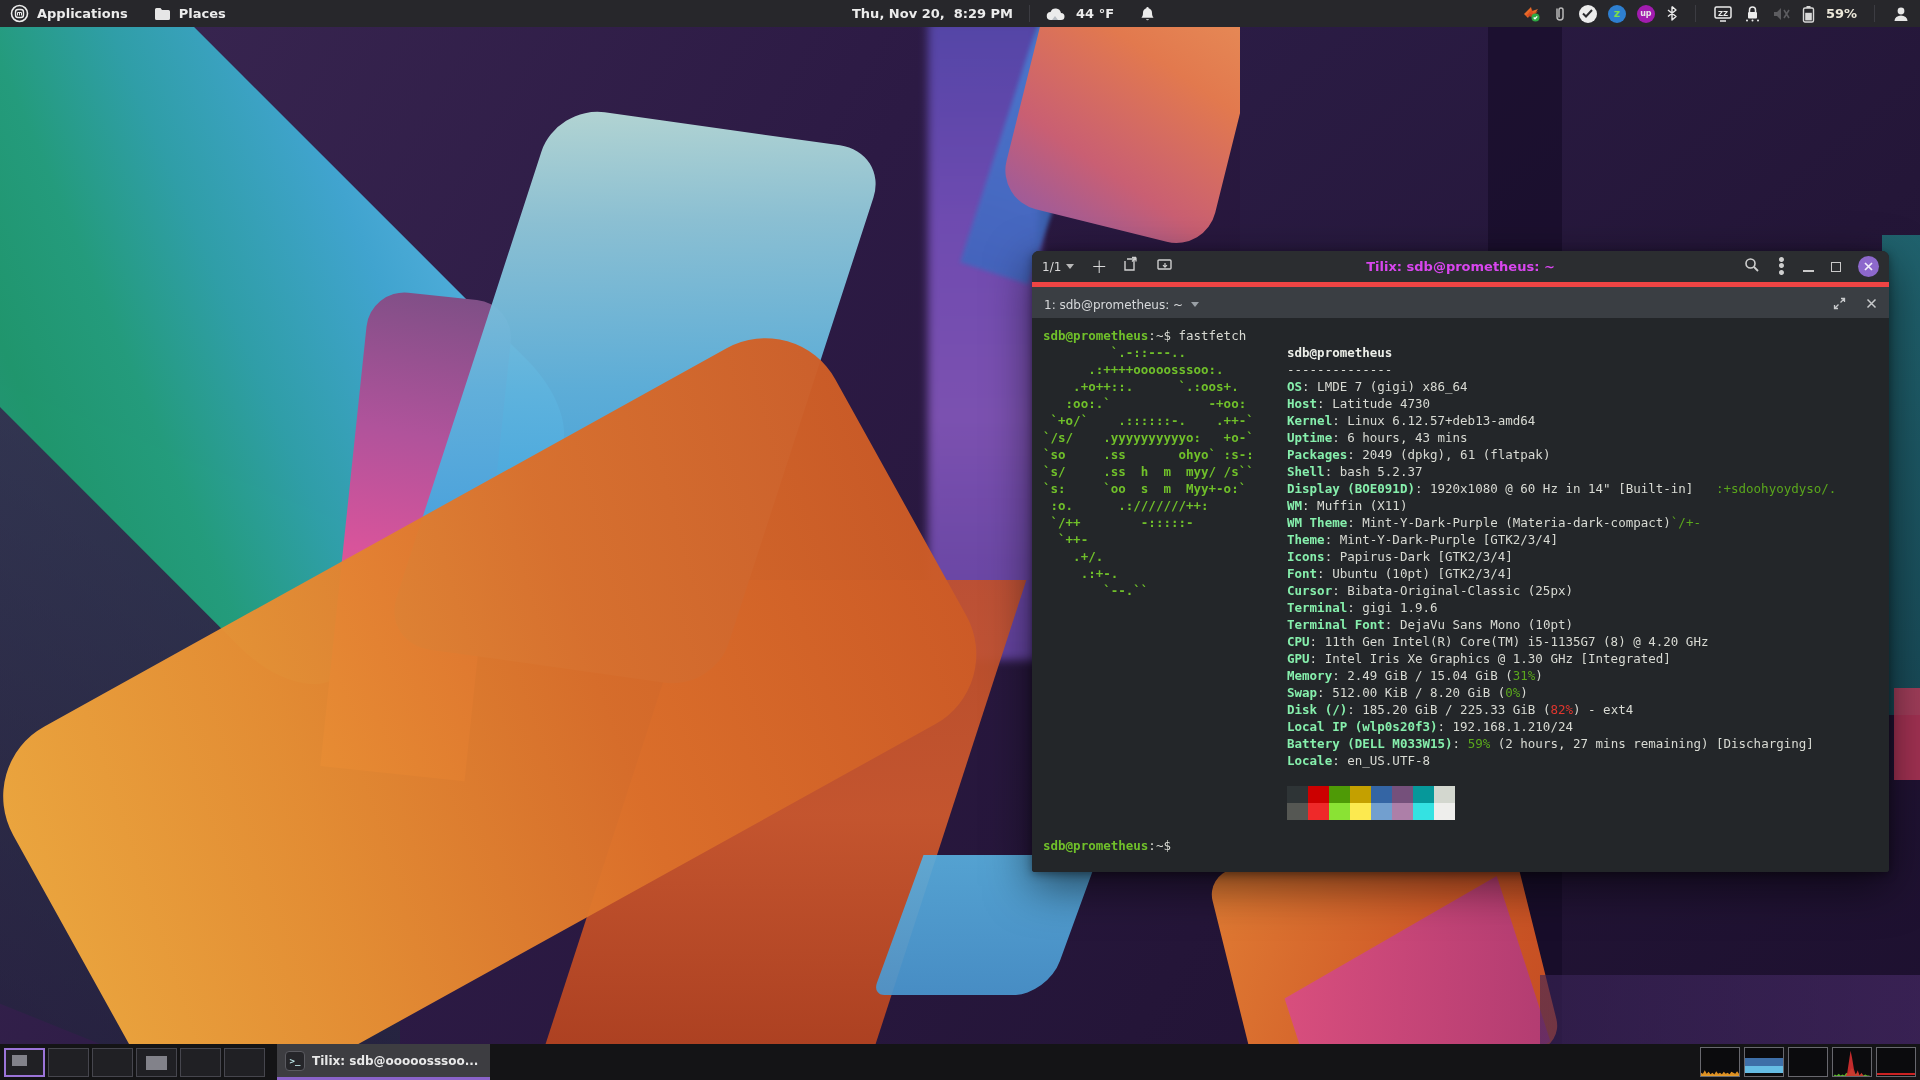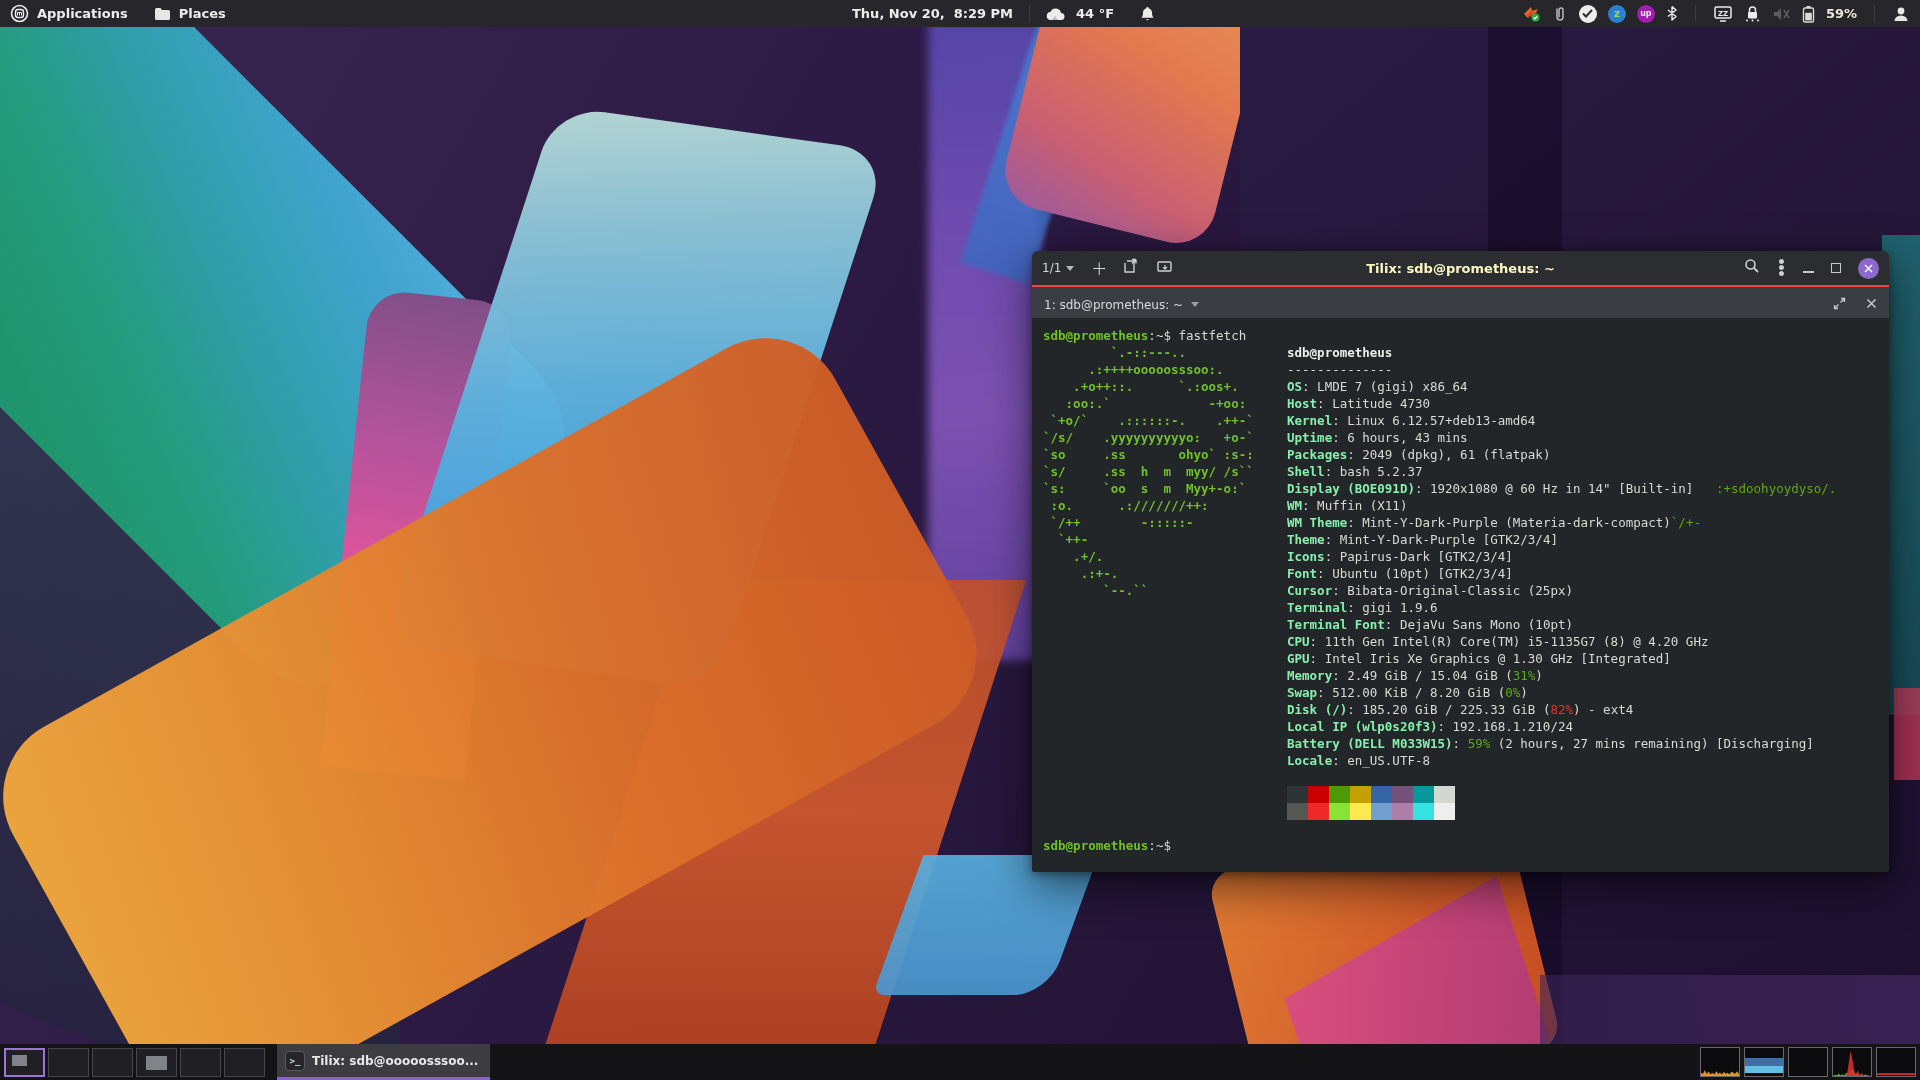--- a/index.html
+++ b/index.html
@@ -56,25 +56,25 @@
   .tray svg,.tp-left svg,.tp-center svg{display:block;}
   .badge-circle{width:18px;height:18px;border-radius:50%;display:flex;align-items:center;justify-content:center;
     font-size:8px;font-weight:bold;line-height:1;}
   .batt-pct{font-size:13px;font-weight:bold;color:#ece8da;}
 
   
   .window{position:absolute;left:1032px;top:251px;width:857px;height:621px;z-index:5;border-radius:7px 7px 3px 3px;
     box-shadow:0 14px 46px rgba(0,0,0,.55), 0 2px 10px rgba(0,0,0,.4);overflow:hidden;
     background:#232629;}
   .titlebar{height:36px;background:#2b2d30;display:flex;align-items:center;padding:0 10px;position:relative;
-    border-bottom:2px solid #ef4444;}
+    border-bottom:5px solid #ef4444;}
   .tb-left{display:flex;align-items:center;gap:17px;color:#d6d6d6;}
   .session-count{font-size:12px;color:#d9d9d9;display:flex;align-items:center;gap:5px;font-weight:normal;}
   .caret{width:0;height:0;border-left:4px solid transparent;border-right:4px solid transparent;border-top:5px solid #b9b9b9;}
-  .tb-title{position:absolute;left:0;right:0;text-align:center;font-size:13px;font-weight:bold;color:#fef9c3;pointer-events:none;}
+  .tb-title{position:absolute;left:0;right:0;text-align:center;font-size:13px;font-weight:bold;color:#d946ef;pointer-events:none;}
   .tb-right{margin-left:auto;display:flex;align-items:center;gap:17px;z-index:1;}
   .plus-btn{font-size:19px;font-weight:300;color:#d9d9d9;line-height:1;}
   .kebab{color:#cfcfcf;font-size:14px;font-weight:bold;letter-spacing:0;line-height:.45;text-align:center;}
   .win-min{width:11px;height:2px;background:#c9c9c9;margin-top:8px;}
   .win-max{width:10px;height:10px;border:1.5px solid #c9c9c9;}
   .win-close{width:21px;height:21px;border-radius:50%;background:#8d68cc;display:flex;align-items:center;justify-content:center;}
   .tabbar{height:36px;background:#3a3e43;display:flex;align-items:center;padding:0 12px;color:#d7d9db;font-size:12px;
     border-bottom:1px solid #17181a;}
   .tab-label{display:flex;align-items:center;gap:8px;}
   .tab-caret{width:0;height:0;border-left:4px solid transparent;border-right:4px solid transparent;border-top:5px solid #9aa0a6;}

